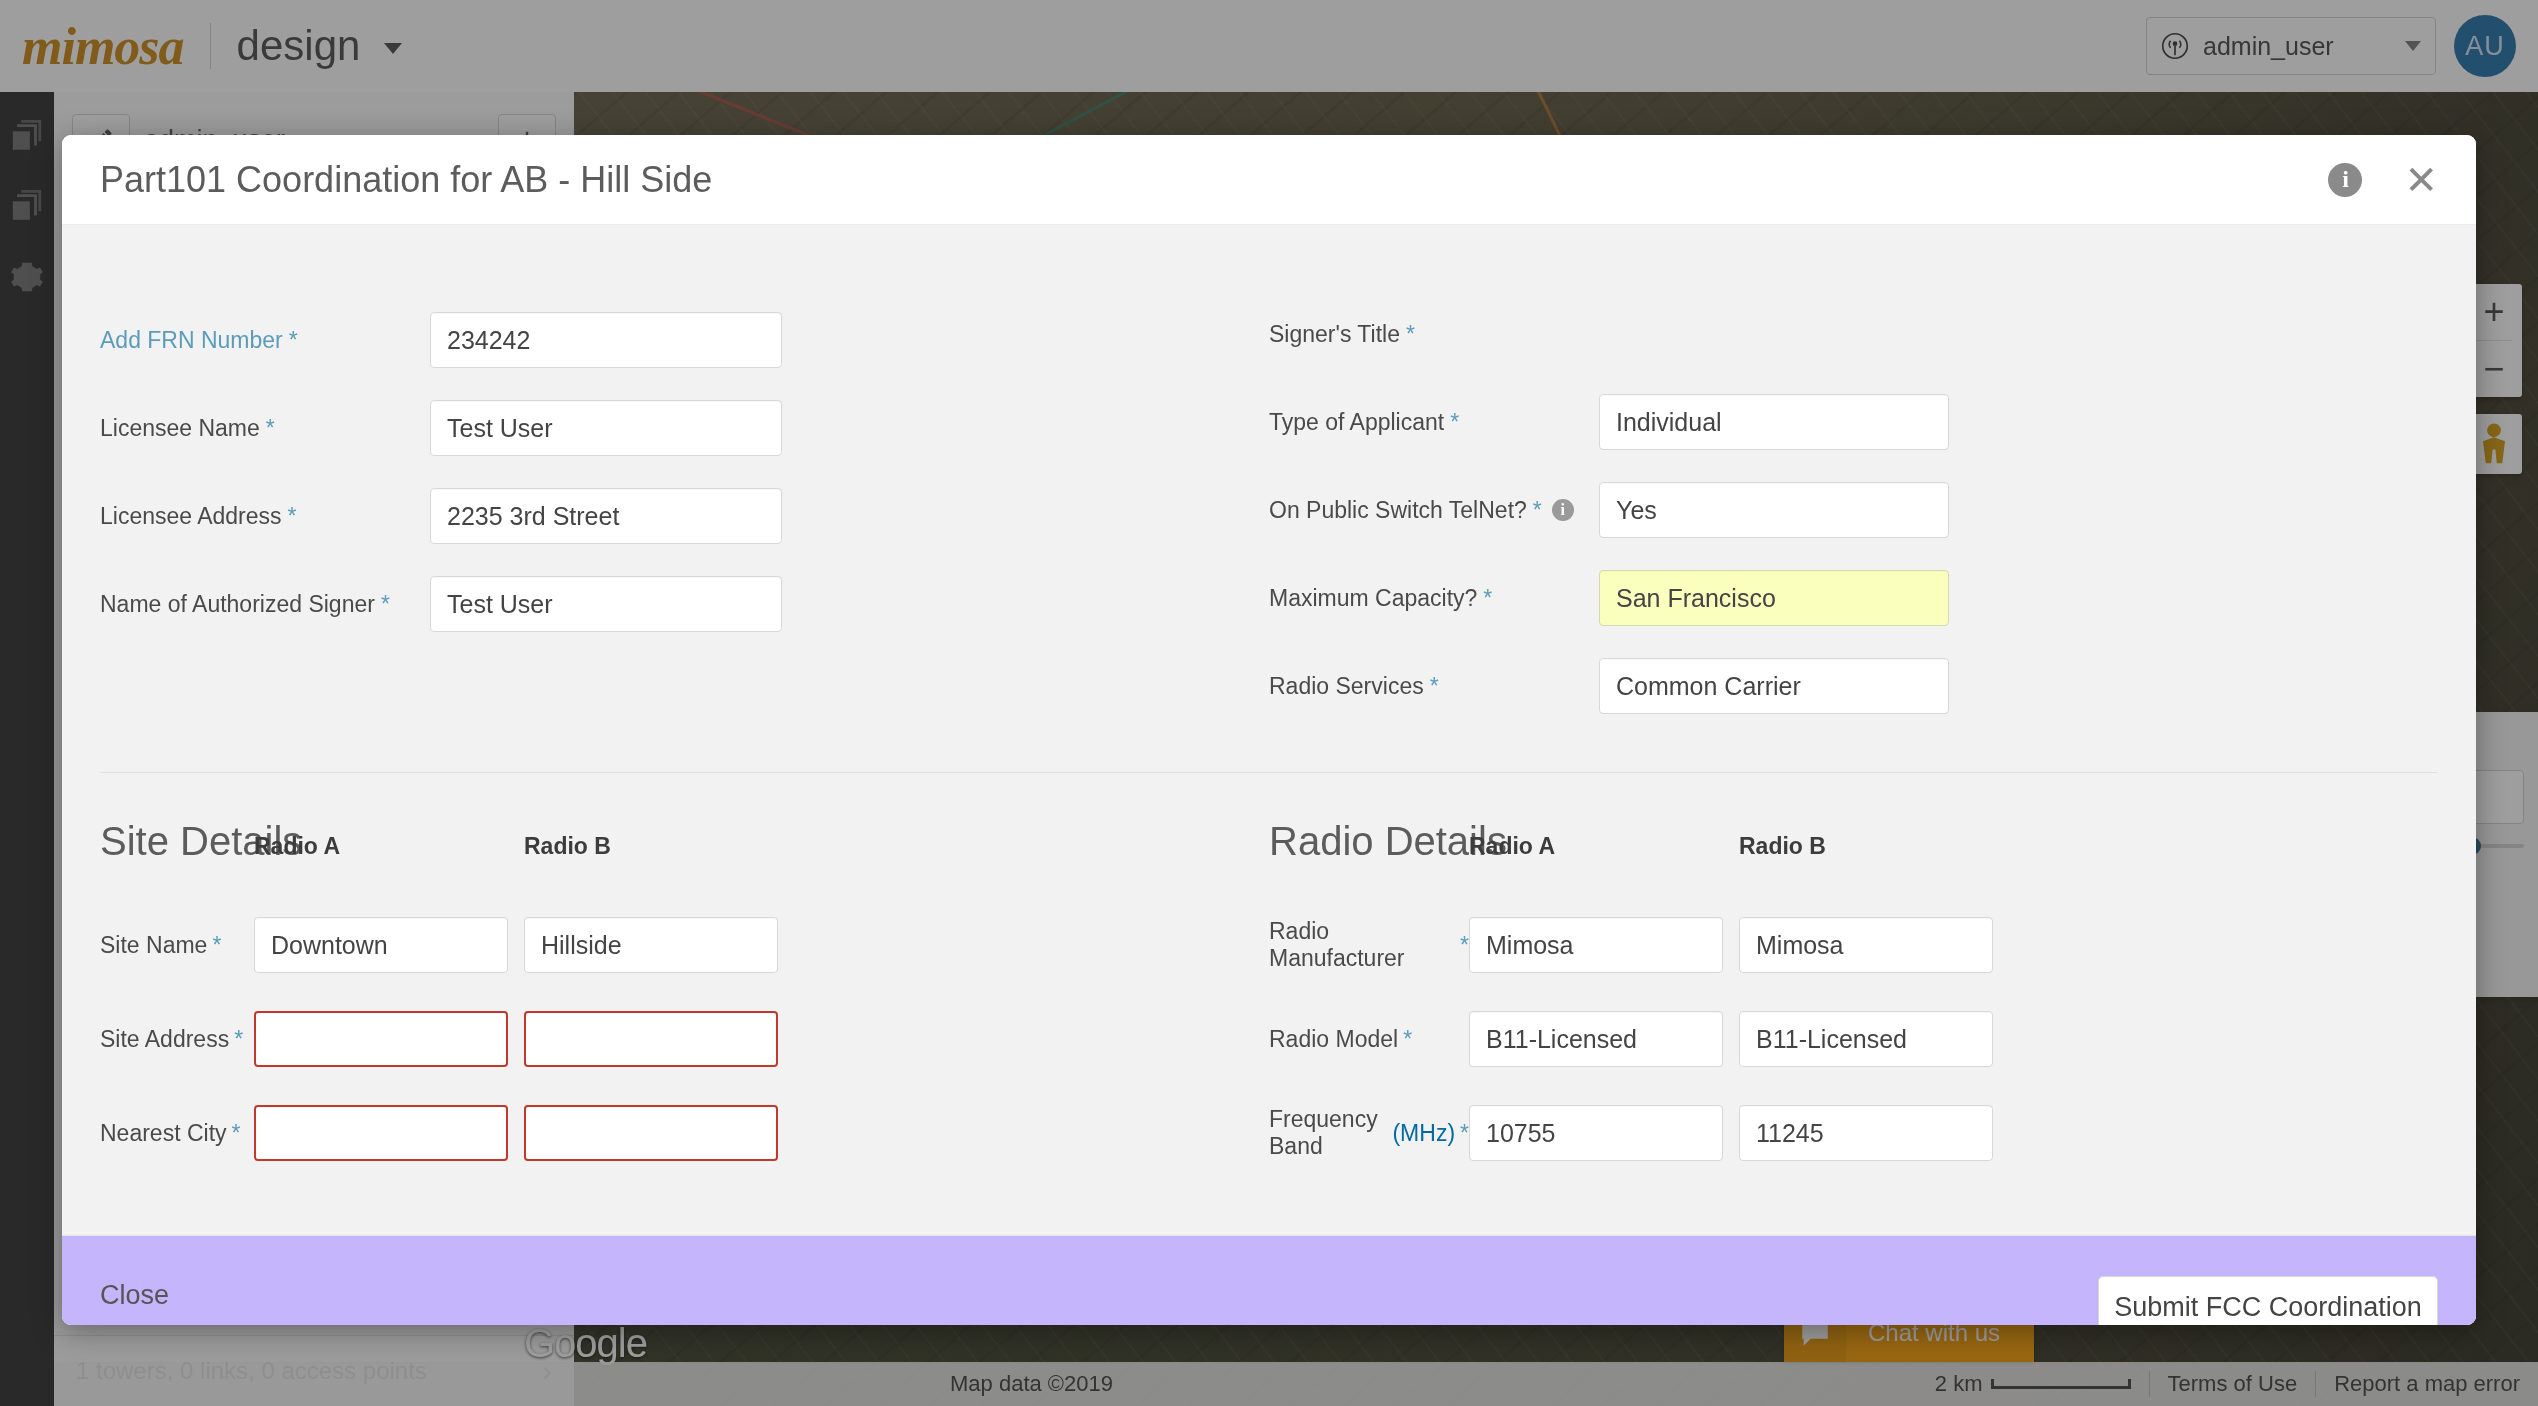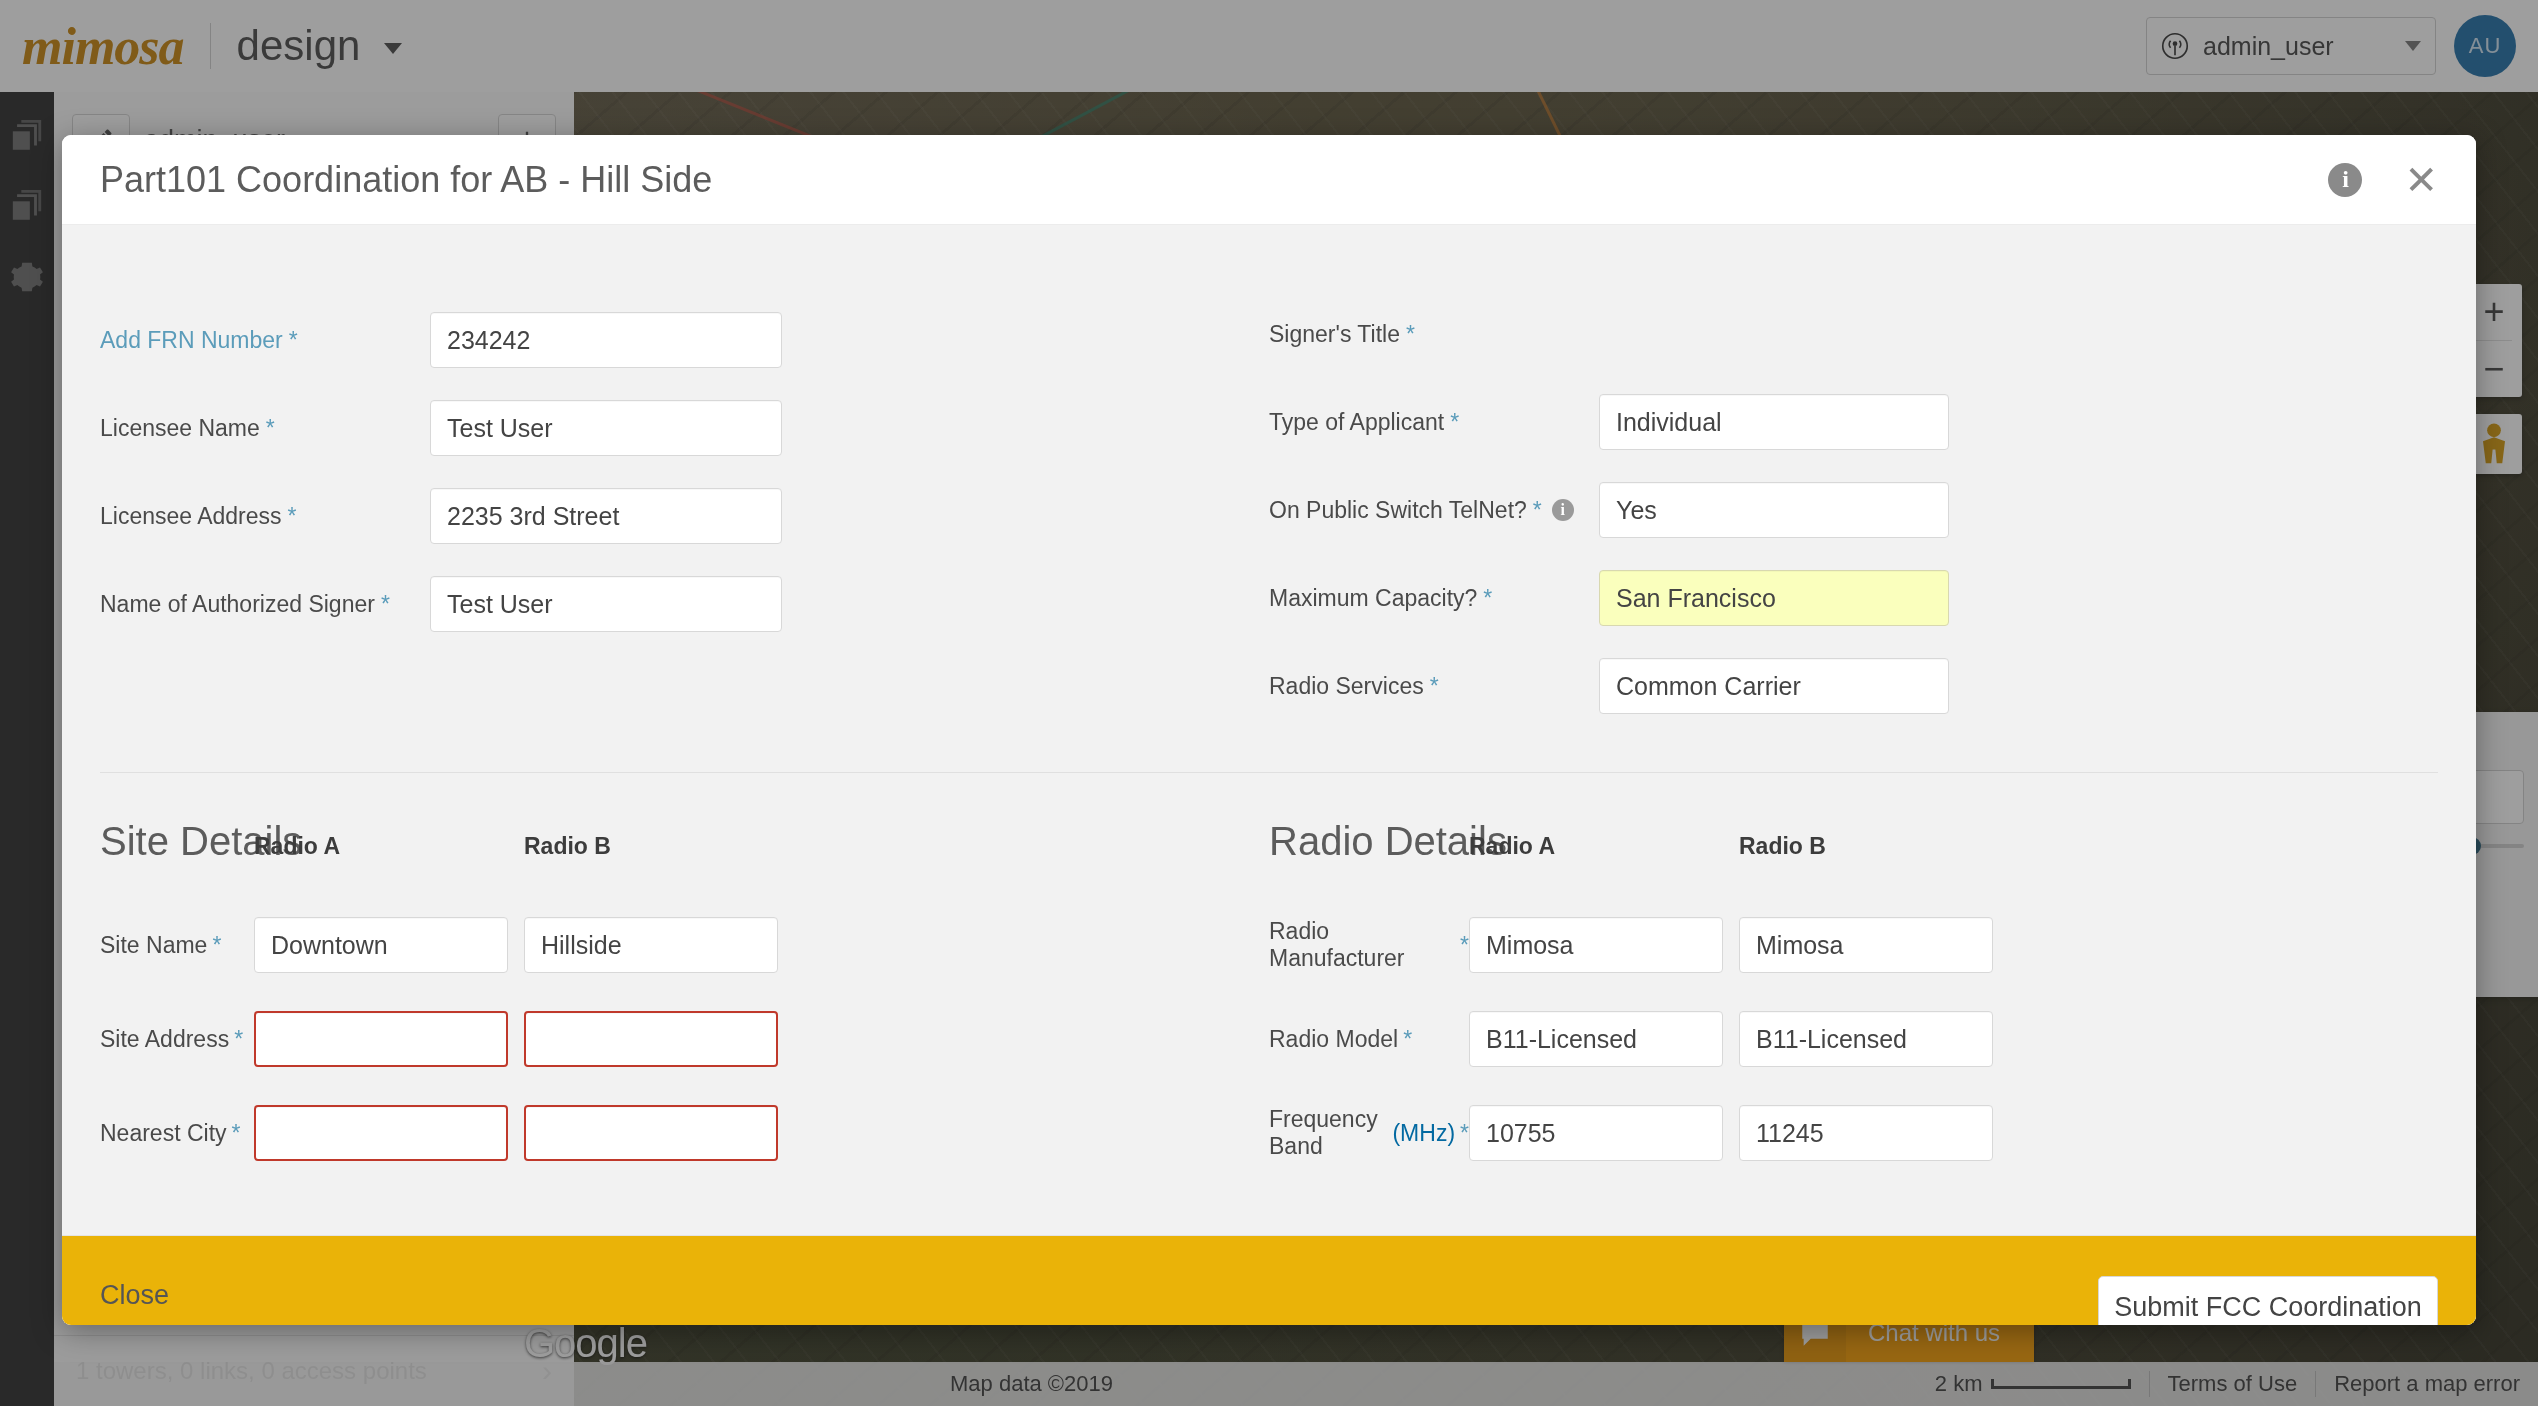--- a/index.html
+++ b/index.html
@@ -53,21 +53,21 @@
   }
   .sel-caret {
     width: 0; height: 0;
     border-left: 8px solid transparent; border-right: 8px solid transparent;
     border-top: 10px solid #777;
   }
   .avatar {
     width: 62px; height: 62px; border-radius: 50%;
     background: #1f6fa8; color: #cfe3f2;
     display: flex; align-items: center; justify-content: center;
-    font-size: 22px; margin-left: 18px; letter-spacing: 1px;
+    font-size: 27px; margin-left: 18px; letter-spacing: 1px;
   }
 
   
   .rail {
     position: absolute; left: 0; top: 92px; bottom: 0; width: 54px;
     background: #2b2b2b; padding-top: 28px;
     display: flex; flex-direction: column; align-items: center; gap: 36px;
   }
   .rail-icon { width: 34px; height: 34px; opacity: .62; }
 
@@ -304,21 +304,21 @@
   }
   .radio-a-head { width: 270px; flex: 0 0 270px; }
   .radio-b-head { width: 270px; flex: 0 0 270px; }
 
   .dual-row { display: flex; align-items: center; height: 94px; }
   .dual-label { width: 154px; flex: 0 0 154px; font-size: 23px; color: #4a4a4a; display: flex; align-items: center; gap: 5px; }
   .dual-input { width: 254px; flex: 0 0 254px; margin-right: 16px; }
 
   .footer-peek {
     position: absolute; left: 0; right: 0; bottom: 0; height: 90px;
-    background: #eab308; border-top: 1px solid #e4e4e4;
+    background: #c4b5fd; border-top: 1px solid #e4e4e4;
   }
   .footer-close {
     position: absolute; left: 38px; top: 44px;
     font-size: 27px; color: #555;
   }
   .footer-submit {
     position: absolute; right: 38px; top: 40px;
     width: 340px; height: 62px;
     border: 1px solid #d7d7d7; border-radius: 5px;
     background: #fff; display: flex; align-items: center; justify-content: center;

